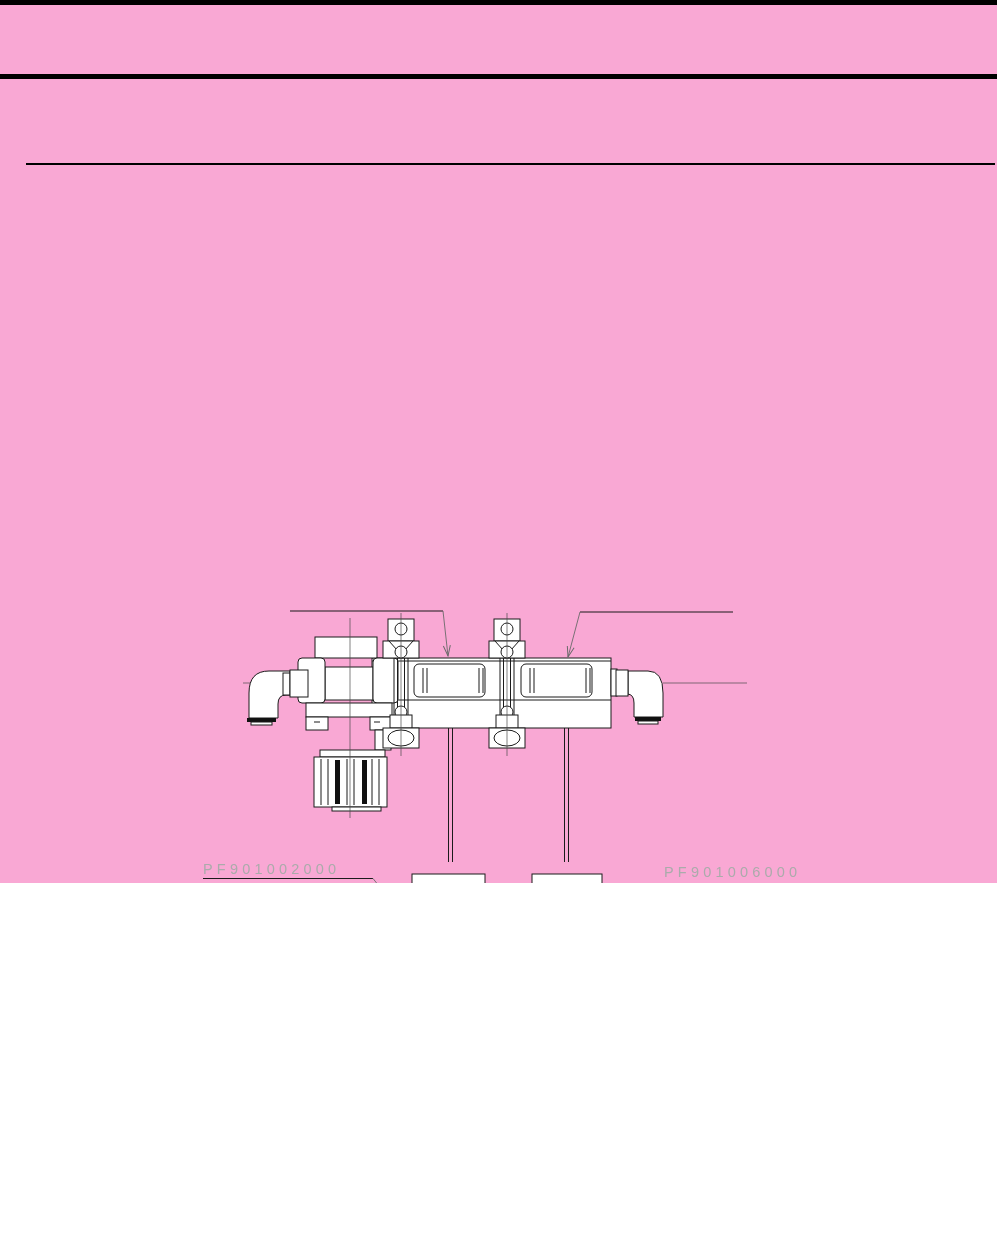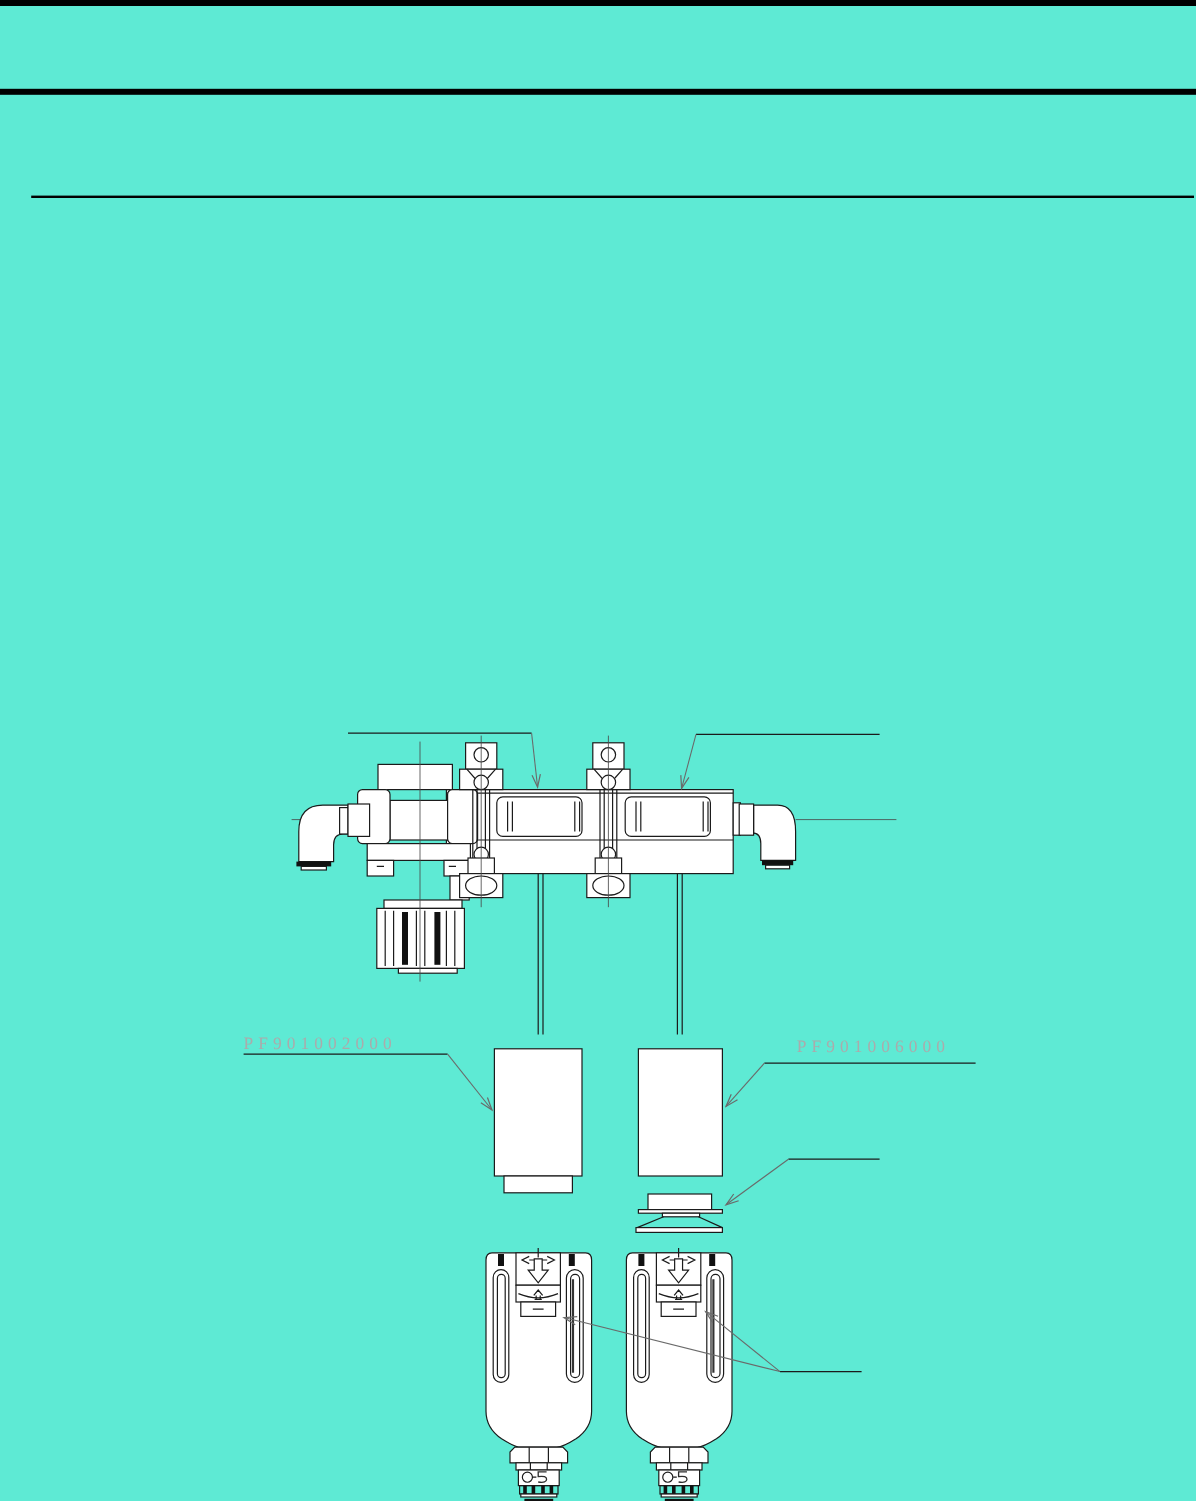--- a/index.html
+++ b/index.html
@@ -1,17 +1,17 @@
 <!DOCTYPE html>
 <html><head>
 <meta charset="utf-8">
 <style>
   html,body{margin:0;padding:0;background:#ffffff;}
-  .page{position:relative;width:997px;height:1251px;background:#5eead4;overflow:hidden;
-        font-family:Liberation Serif, serif;}
+  .page{position:relative;width:997px;height:883px;background:#f9a8d4;overflow:hidden;
+        font-family:Liberation Sans, sans-serif;}
   .rule{position:absolute;left:0;background:#000;}
   #rule-top{top:0;width:997px;height:5px;}
   #rule-section{top:74px;width:997px;height:5px;}
   #rule-sub{top:163px;left:26px;width:969px;height:2px;}
   svg{position:absolute;top:0;left:0;}
   .ln{stroke:#1b1b1b;stroke-width:1;fill:none;}
   .lnw{stroke:#1b1b1b;stroke-width:1;fill:#ffffff;}
   .cl{stroke:#4a4a4a;stroke-width:0.7;fill:none;}
   .leader{stroke:#6a6a6a;stroke-width:0.9;fill:none;}
   .dk{fill:#111111;stroke:none;}

